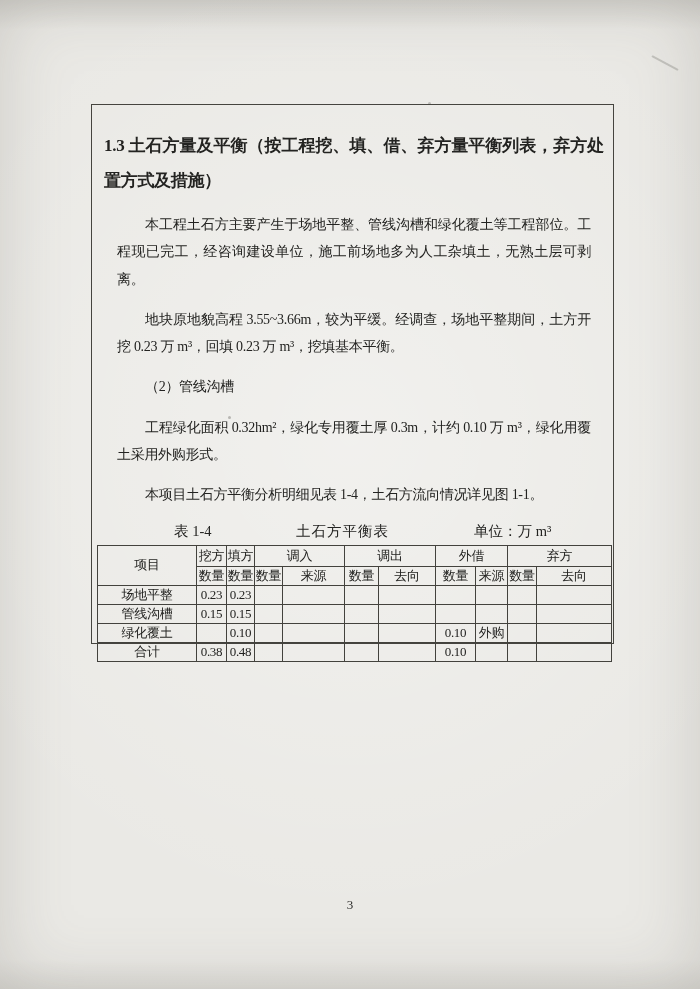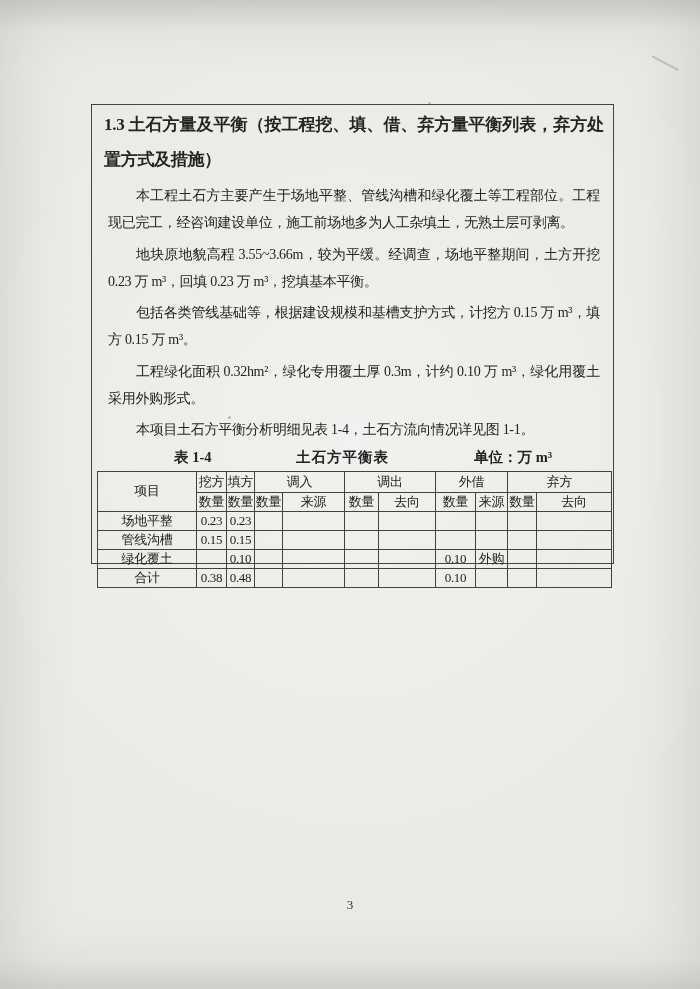--- a/index.html
+++ b/index.html
@@ -49,46 +49,46 @@
     background: rgba(80,78,72,0.35);
     border-radius: 50%;
   }
 
   
   .content-box {
     position: absolute;
     left: 91px;
     top: 104px;
     width: 523px;
-    height: 460px;
+    height: 540px;
     box-sizing: border-box;
     border: 1.5px solid #45443f;
-    padding: 0 9px 0 12px;
+    padding: 21px 9px 0 12px;
   }
   .doc-heading {
     font-size: 17px;
     font-weight: bold;
     line-height: 35px;
     letter-spacing: -0.3px;
     margin: 2px 0 5px 0;
     text-align: justify;
   }
   .doc-paragraph {
     font-size: 14px;
     line-height: 27.3px;
     letter-spacing: -0.3px;
     text-indent: 2em;
     text-align: justify;
-    margin: 4px;
+    margin: 13px;
   }
   .table-caption {
     position: relative;
     height: 23px;
     margin-top: 1px;
-    font-weight: bold;
+    font-weight: normal;
     font-size: 14.5px;
     letter-spacing: 0;
   }
   .table-caption .cap-label { position: absolute; left: 70px;  top: 0; }
   .table-caption .cap-title { position: absolute; left: 192px; top: 0; letter-spacing: 1px; }
   .table-caption .cap-unit  { position: absolute; left: 370px; top: 0; }
 
   table.balance-table {
     border-collapse: collapse;
     table-layout: fixed;
@@ -129,21 +129,21 @@
 <div class="artifact artifact-scratch"></div>
 <div class="artifact artifact-dot-1"></div>
 <div class="artifact artifact-dot-2"></div>
 
 <div class="content-box">
 
   <div class="doc-heading">1.3 土石方量及平衡（按工程挖、填、借、弃方量平衡列表，弃方处置方式及措施）</div>
 
   <p class="doc-paragraph">本工程土石方主要产生于场地平整、管线沟槽和绿化覆土等工程部位。工程现已完工，经咨询建设单位，施工前场地多为人工杂填土，无熟土层可剥离。</p>
   <p class="doc-paragraph">地块原地貌高程 3.55~3.66m，较为平缓。经调查，场地平整期间，土方开挖 0.23 万 m³，回填 0.23 万 m³，挖填基本平衡。</p>
-  <p class="doc-paragraph">包括各类管线基础等，根据建设规模和基槽支护方式，计挖方 0.15 万 m³，填方 0.15 万 m³。</p>
+  <p class="doc-paragraph">（2）管线沟槽</p>
   <p class="doc-paragraph">工程绿化面积 0.32hm²，绿化专用覆土厚 0.3m，计约 0.10 万 m³，绿化用覆土采用外购形式。</p>
   <p class="doc-paragraph">本项目土石方平衡分析明细见表 1-4，土石方流向情况详见图 1-1。</p>
 
   <div class="table-caption">
     <span class="cap-label">表 1-4</span>
     <span class="cap-title">土石方平衡表</span>
     <span class="cap-unit">单位：万 m³</span>
   </div>
 
   <table class="balance-table">

